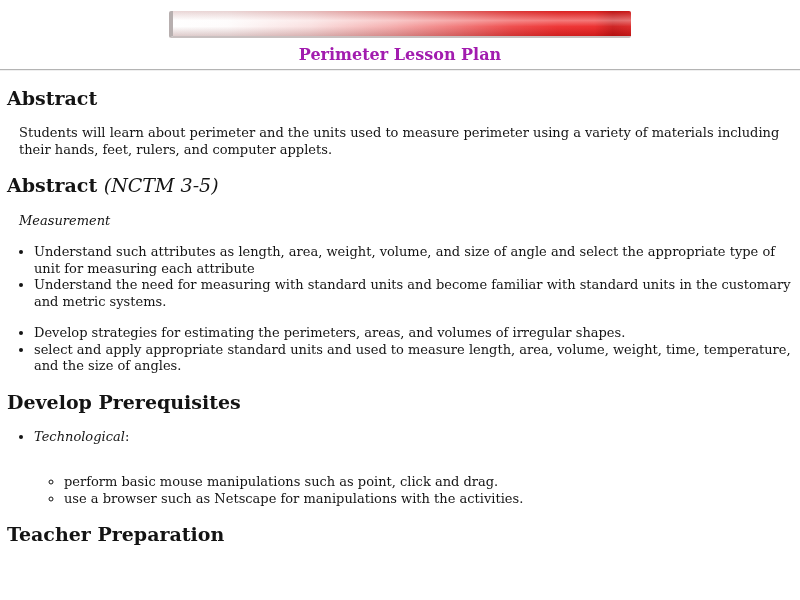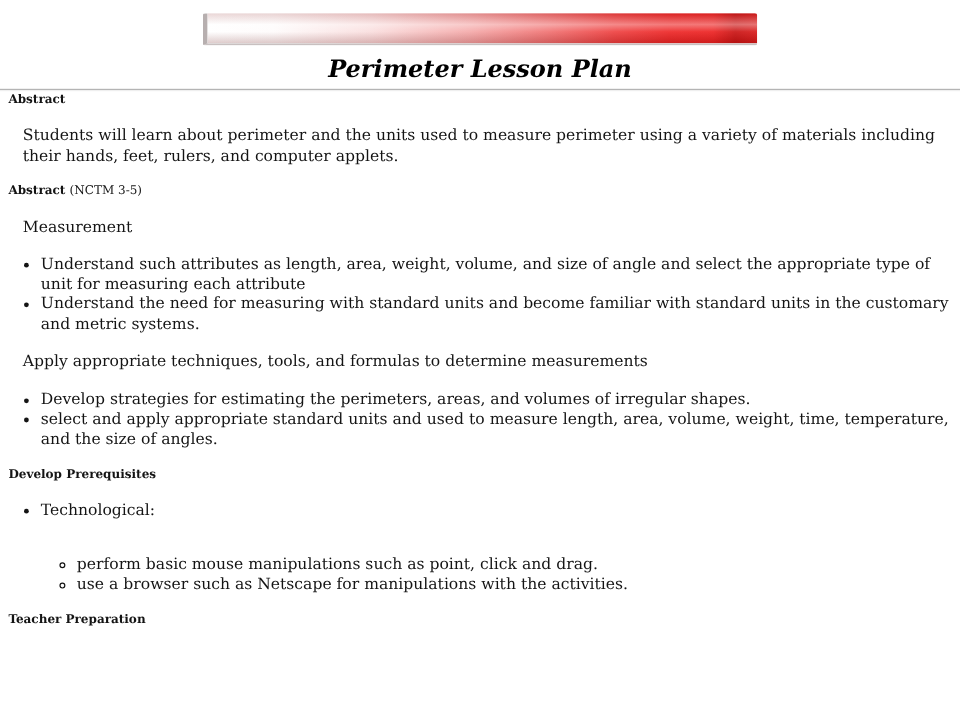--- a/index.html
+++ b/index.html
@@ -29,41 +29,40 @@
         rgba(90,0,0,0.20) 100%),
       linear-gradient(to right,
         #ffffff 0%, #fefbfb 12%, #f9dddd 30%, #f4a8a8 48%,
         #f07272 62%, #ee4141 74%, #ed2727 84%, #ec2222 92%,
         #ca1414 96%, #d91b1b 100%);
   }
   
   .page-title {
     text-align: center;
     font-weight: bold;
-    font-size: 20px;
-    color: #000000;
+    font-size: 16px;
+    color: #a21caf;
     margin: 7px 0 4px;
-    font-style: italic;
   }
   hr.divider {
     margin: 0;
     border: 0;
     border-top: 1px solid #b4b4b4;
     border-bottom: 1px solid #efefef;
     height: 0;
   }
   
   .content { padding: 0 7px; }
   .content p { margin: 15px 12px; }
   .sec-heading {
     font-weight: bold;
-    font-size: 10px;
-    margin: 2px 0;
+    font-size: 19px;
+    margin: 15px 0;
   }
-  .italic { }
+  .italic { font-style: italic; }
   .normal-weight { font-weight: normal; }
   ul.l1 {
     list-style-type: disc;
     margin: 15px 0;
     padding-left: 27px;
   }
   ul.l2 {
     list-style-type: circle;
     margin: 29px 0 0 0;
     padding-left: 30px;
@@ -88,21 +87,20 @@
   <div class="sec-heading"><span>Abstract</span> <span class="italic normal-weight">(NCTM 3-5)</span></div>
 
   <p class="italic">Measurement</p>
 
 
   <ul class="l1">
     <li>Understand such attributes as length, area, weight, volume, and size of angle and select the appropriate type of unit for measuring each attribute</li>
     <li>Understand the need for measuring with standard units and become familiar with standard units in the customary and metric systems.</li>
   </ul>
 
-  <p>Apply appropriate techniques, tools, and formulas to determine measurements</p>
 
   <ul class="l1">
     <li>Develop strategies for estimating the perimeters, areas, and volumes of irregular shapes.</li>
     <li>select and apply appropriate standard units and used to measure length, area, volume, weight, time, temperature, and the size of angles.</li>
   </ul>
 
   <div class="sec-heading">Develop Prerequisites</div>
 
   <ul class="l1">
     <li>

